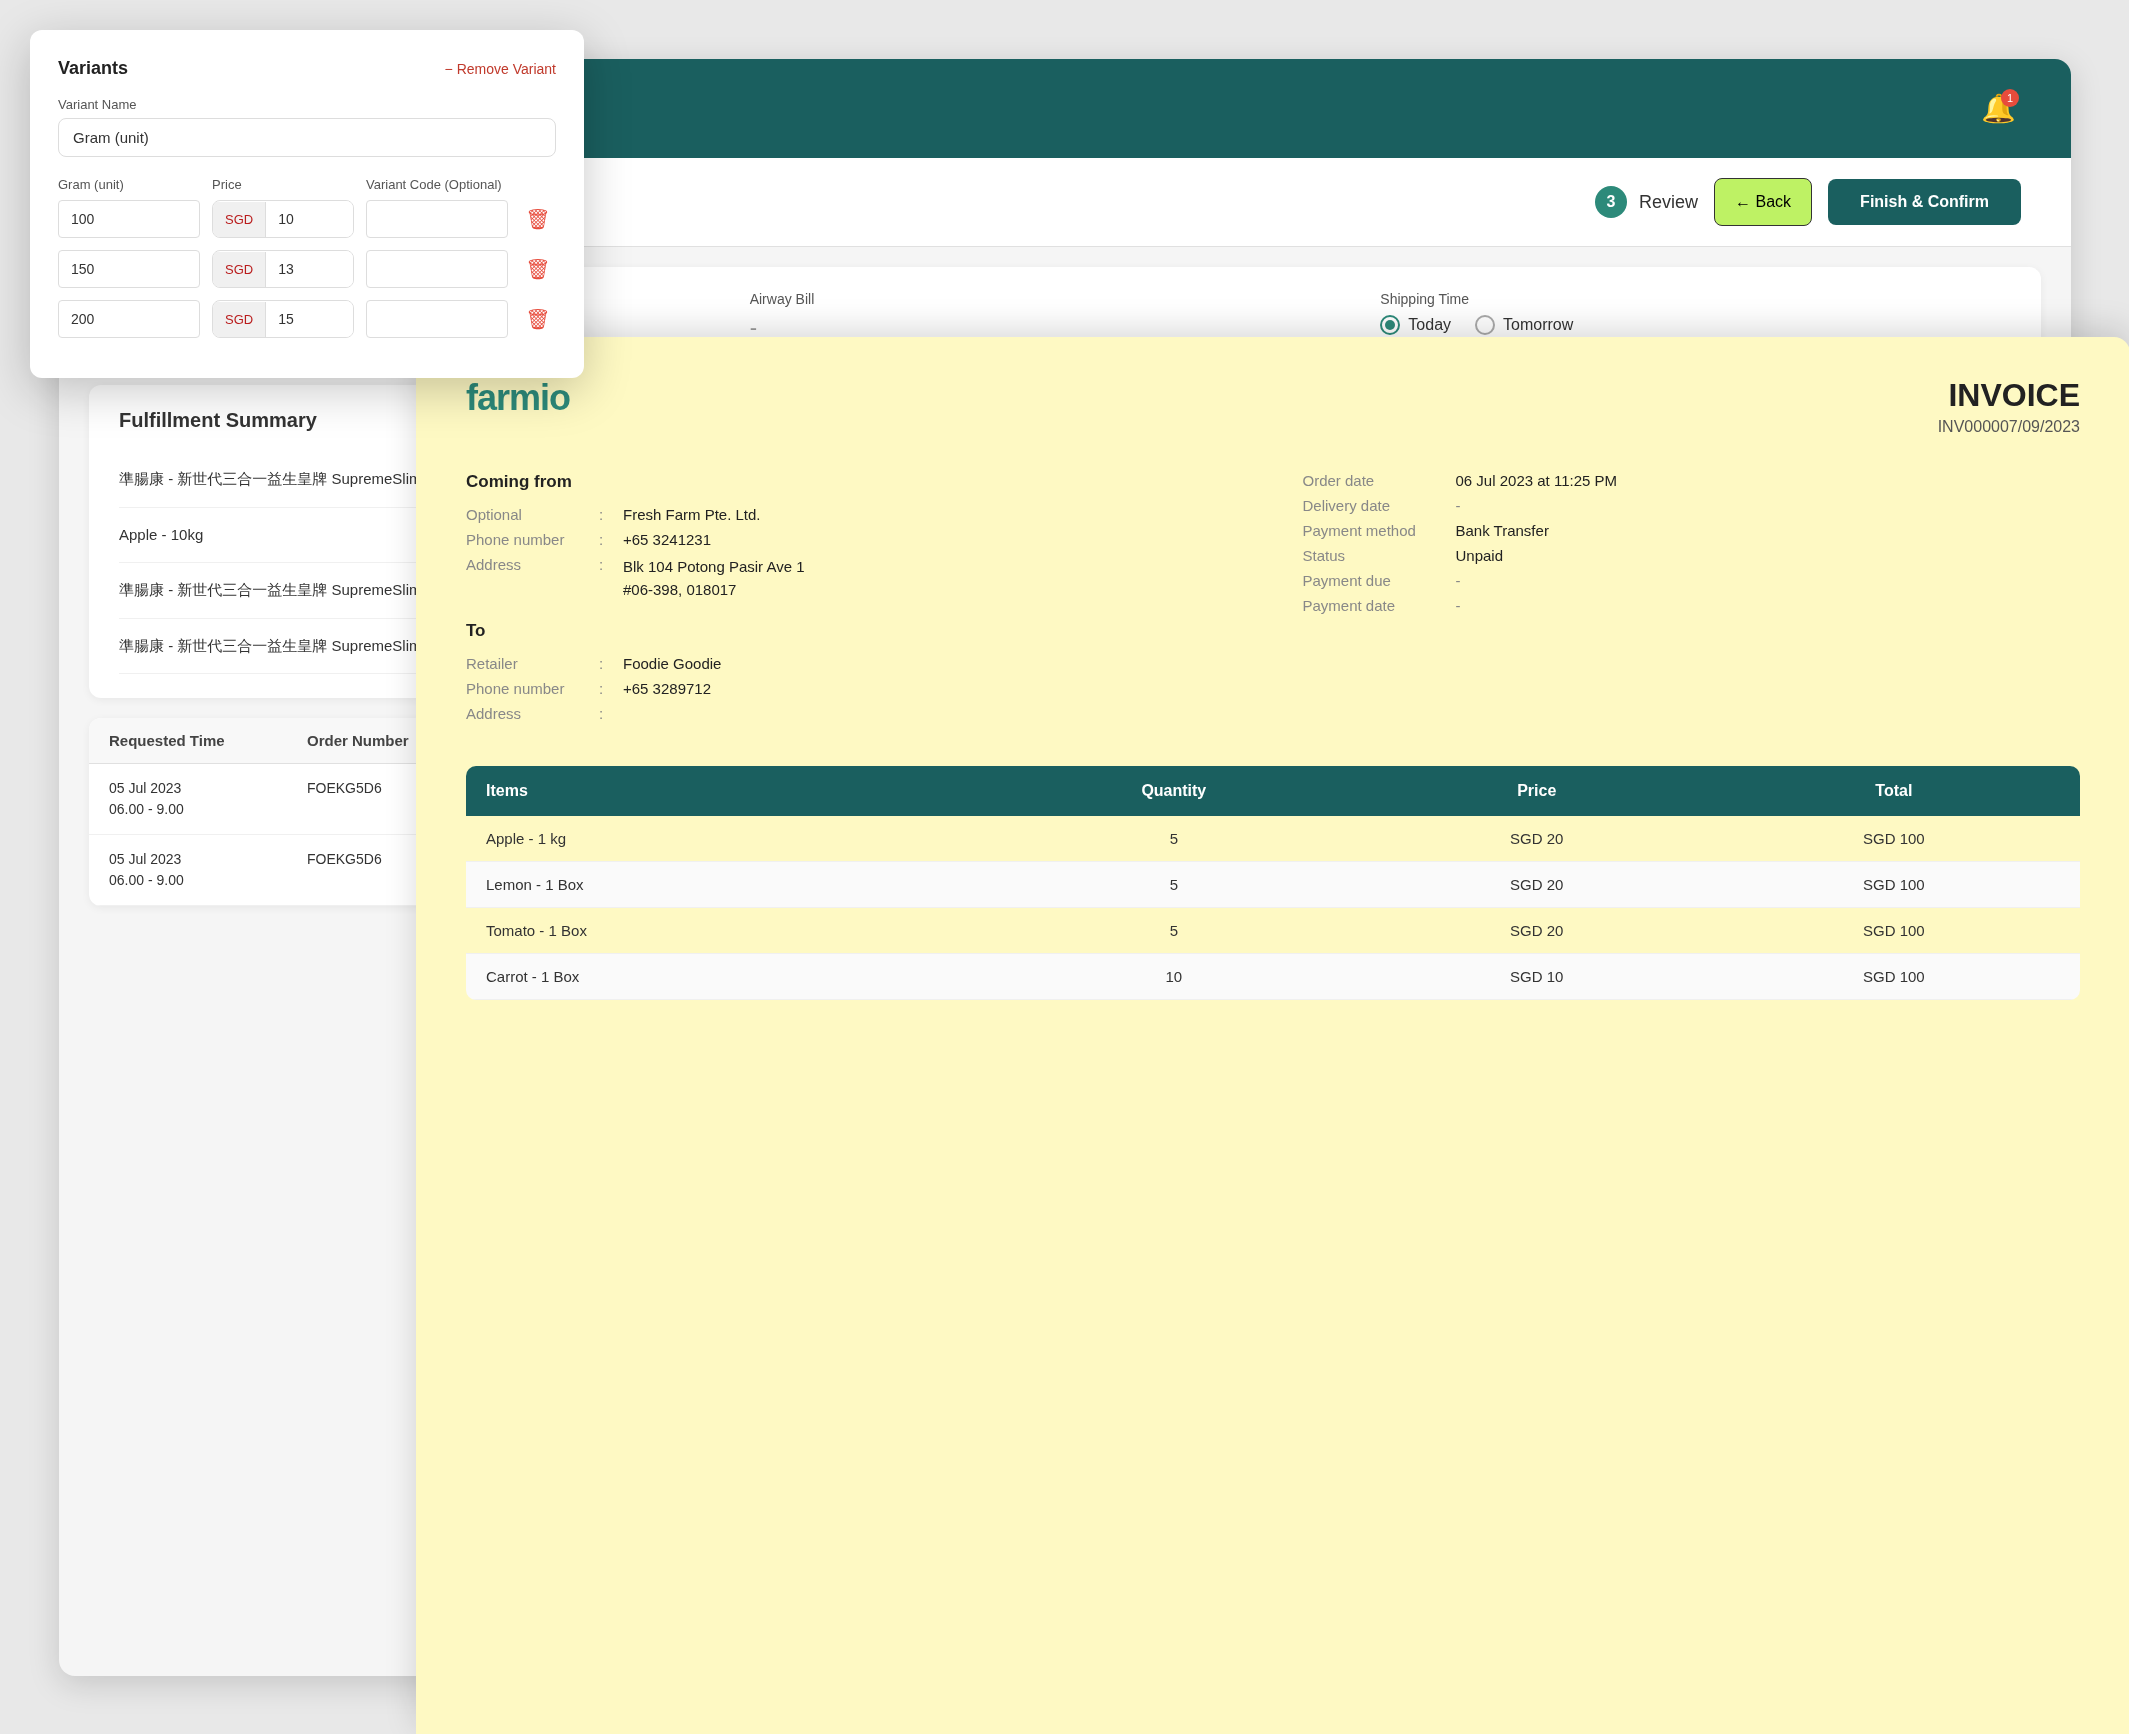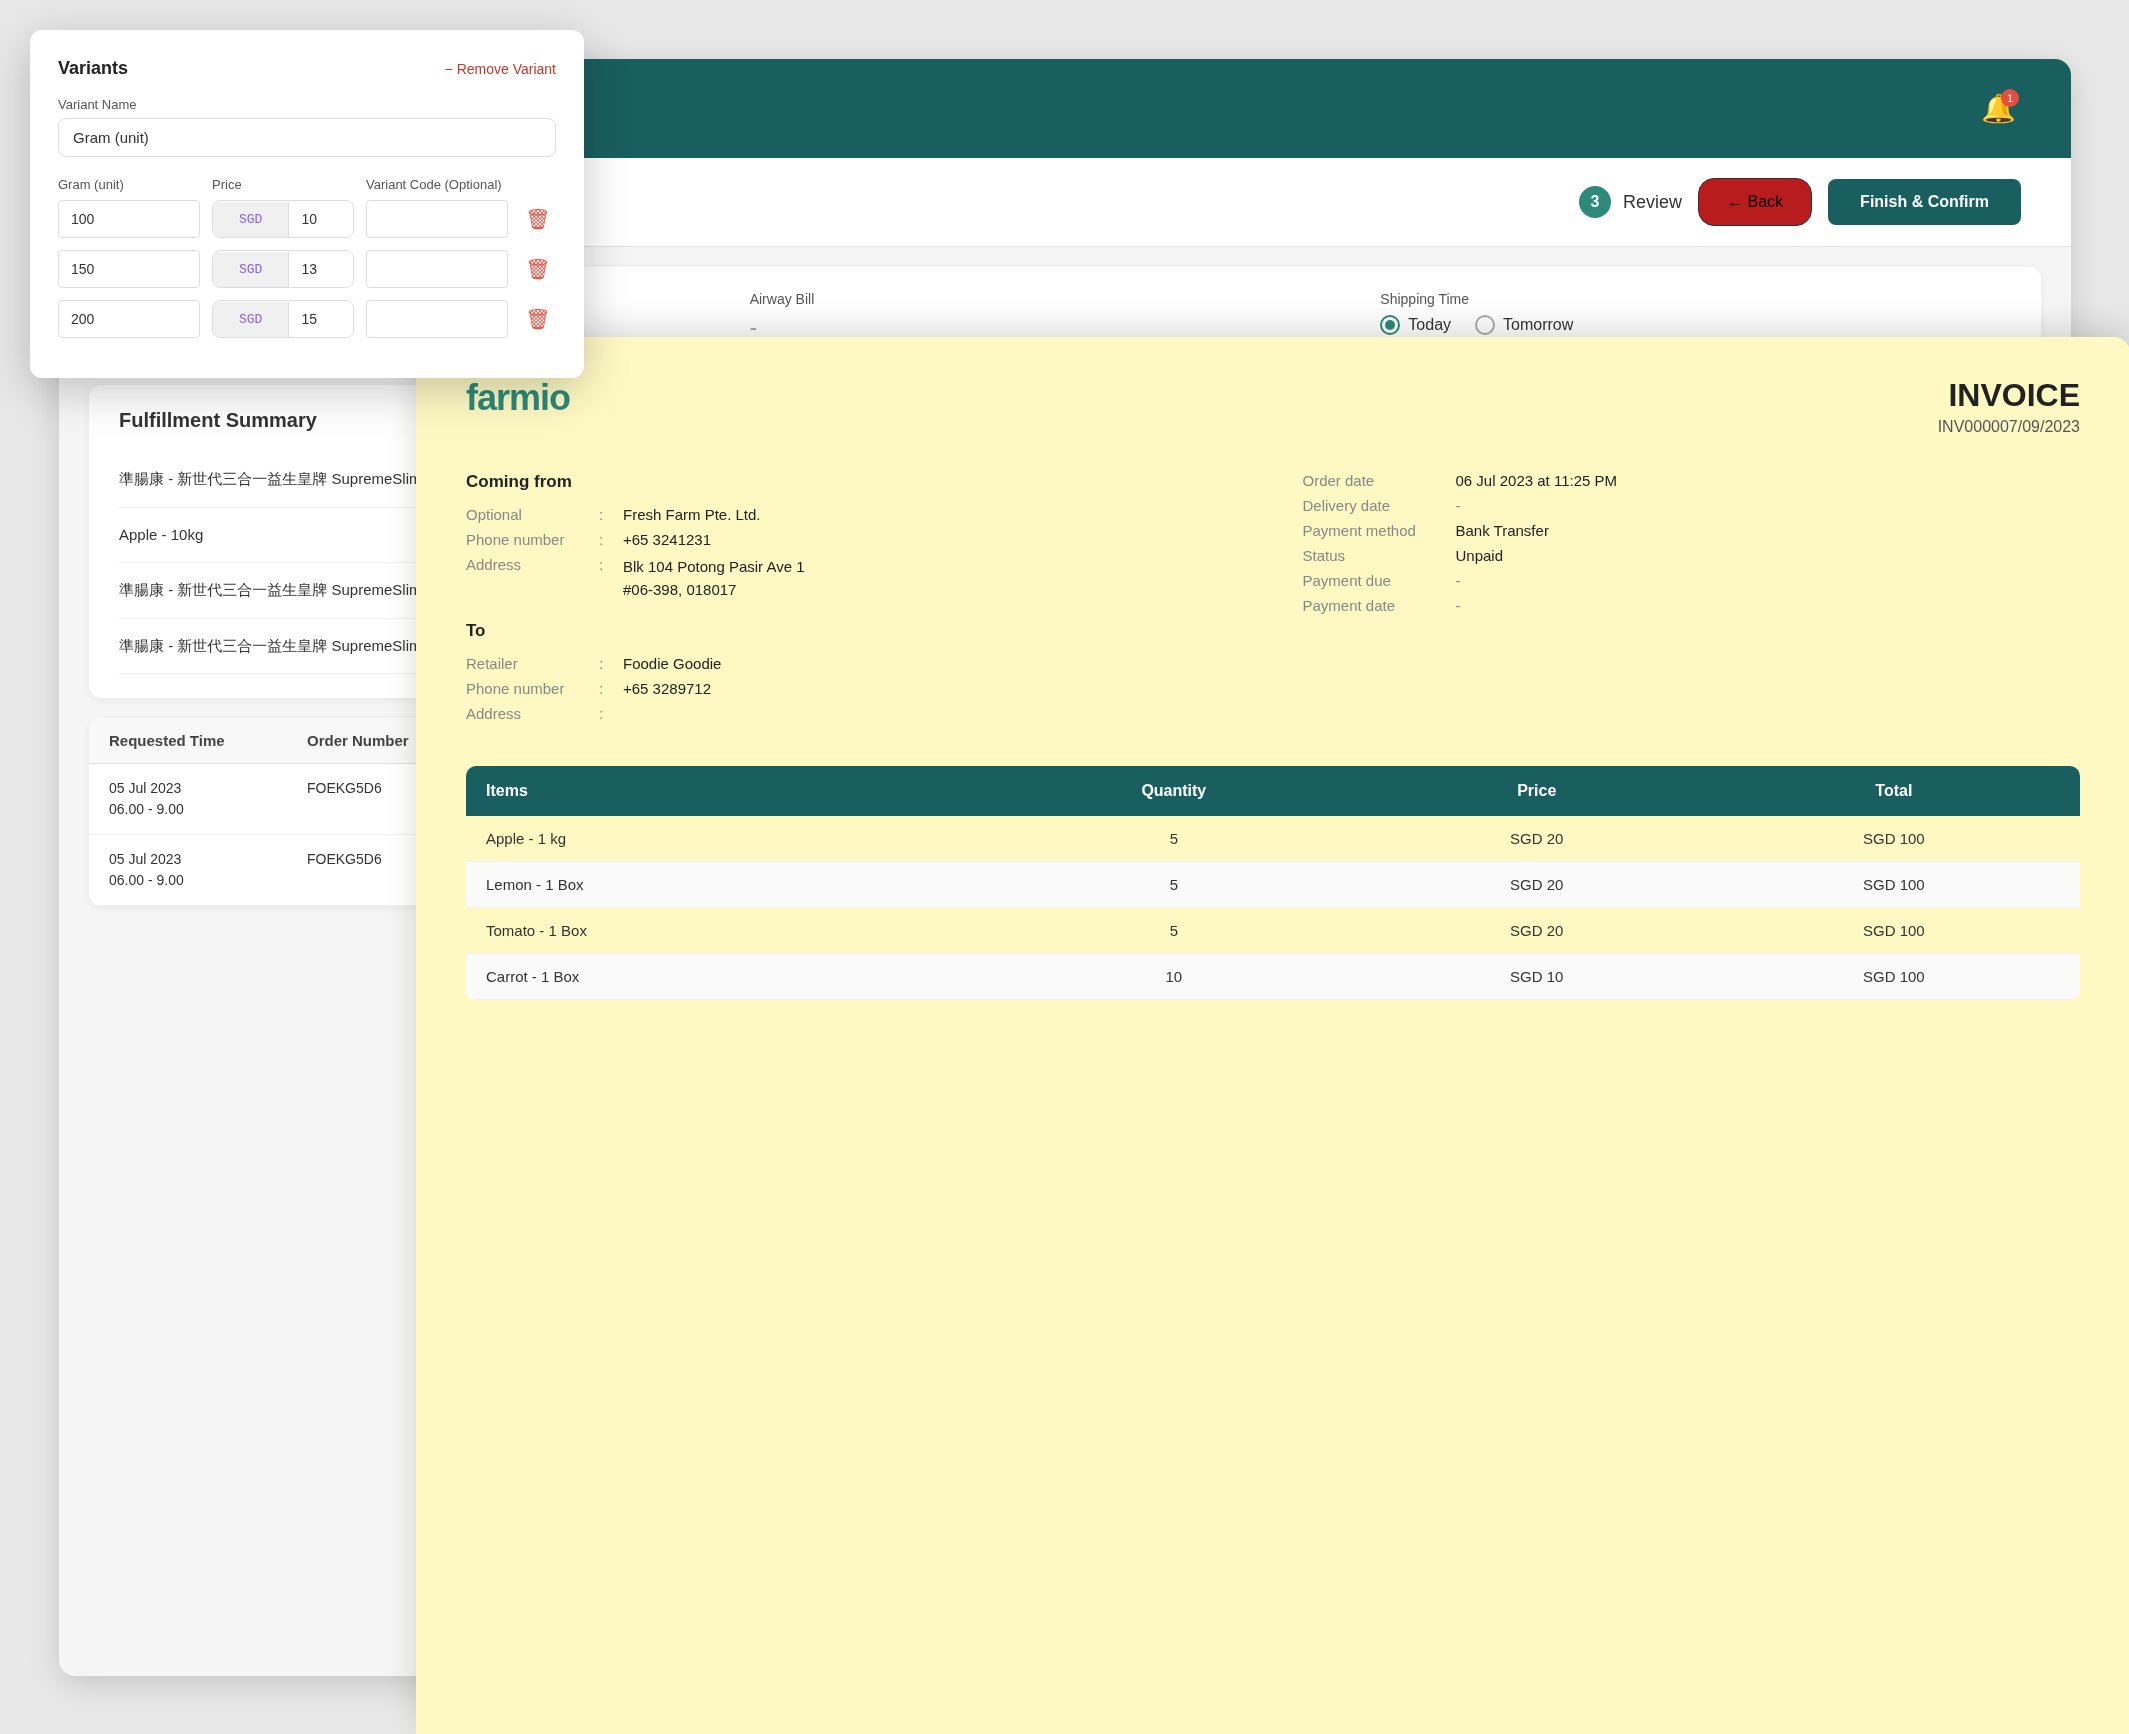--- a/index.html
+++ b/index.html
@@ -129,24 +129,24 @@
       font-weight: 500;
     }
 
     .action-buttons {
       display: flex;
       gap: 16px;
       align-items: center;
     }
 
     .btn-back {
-      padding: 14px 28px;
+      padding: 14px 20px;
       border: 1.5px solid #333;
-      background: #b91c1c;
-      border-radius: 16px;
+      background: #bef264;
+      border-radius: 8px;
       font-size: 16px;
       cursor: pointer;
       display: flex;
       align-items: center;
       gap: 8px;
     }
 
     .btn-finish {
       padding: 14px 32px;
       background: #1a5f5f;
@@ -395,26 +395,25 @@
 
     .price-input-wrap {
       display: flex;
       align-items: center;
       border: 1.5px solid #ddd;
       border-radius: 8px;
       overflow: hidden;
     }
 
     .price-currency {
-      padding: 10px 26px;
+      padding: 10px 12px;
       background: #f0f0f0;
       font-size: 13px;
-      color: #8b5cf6;
+      color: #b91c1c;
       border-right: 1.5px solid #ddd;
-      font-family: Liberation Mono, monospace;
     }
 
     .price-input {
       padding: 10px 12px;
       border: none;
       font-size: 14px;
       color: #333;
       width: 100%;
       outline: none;
     }

